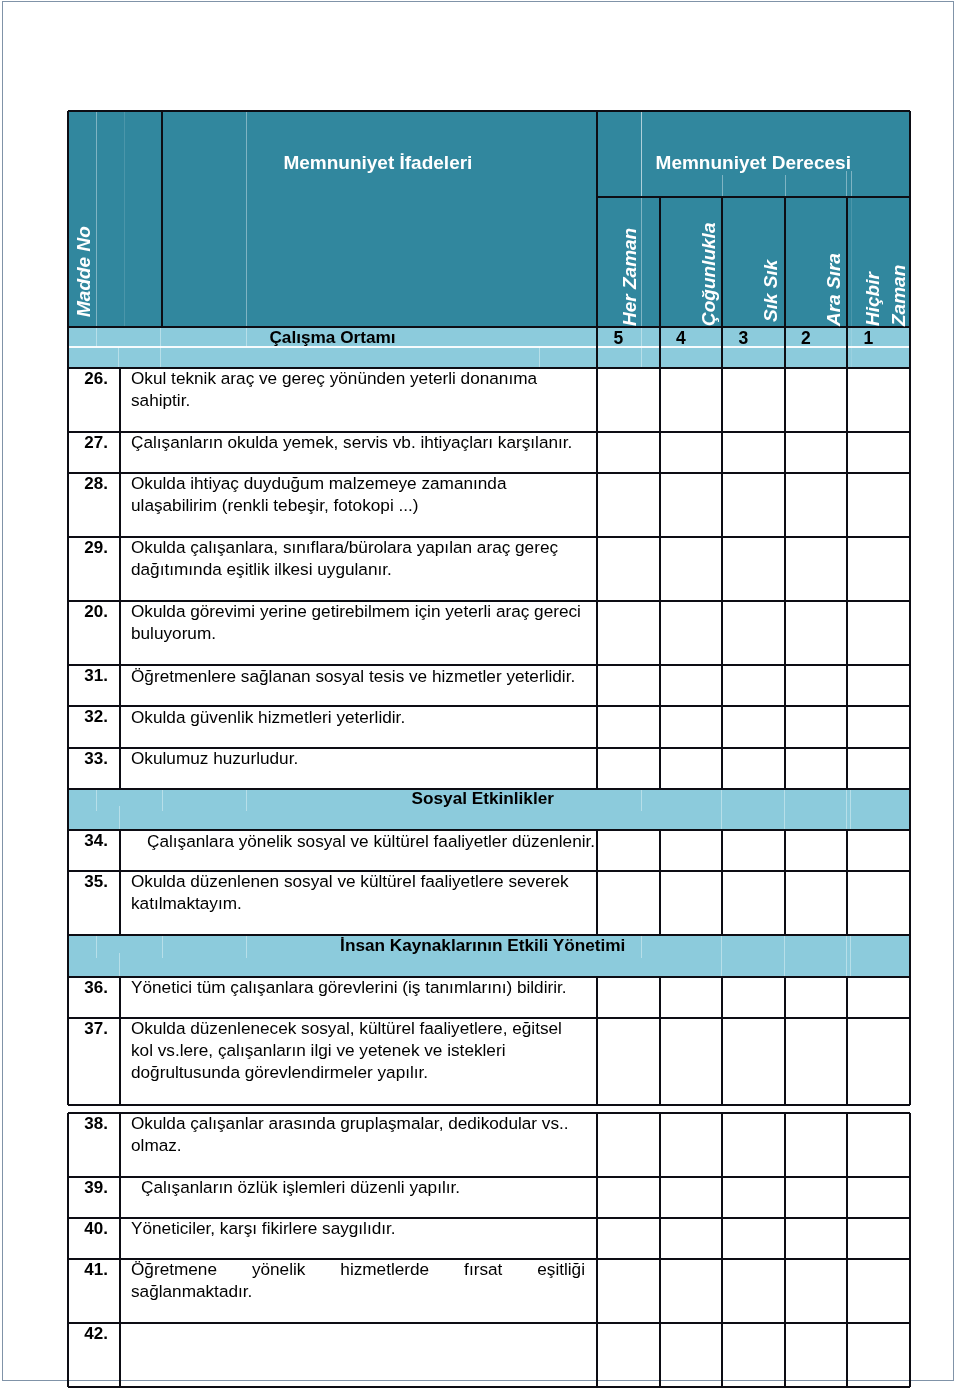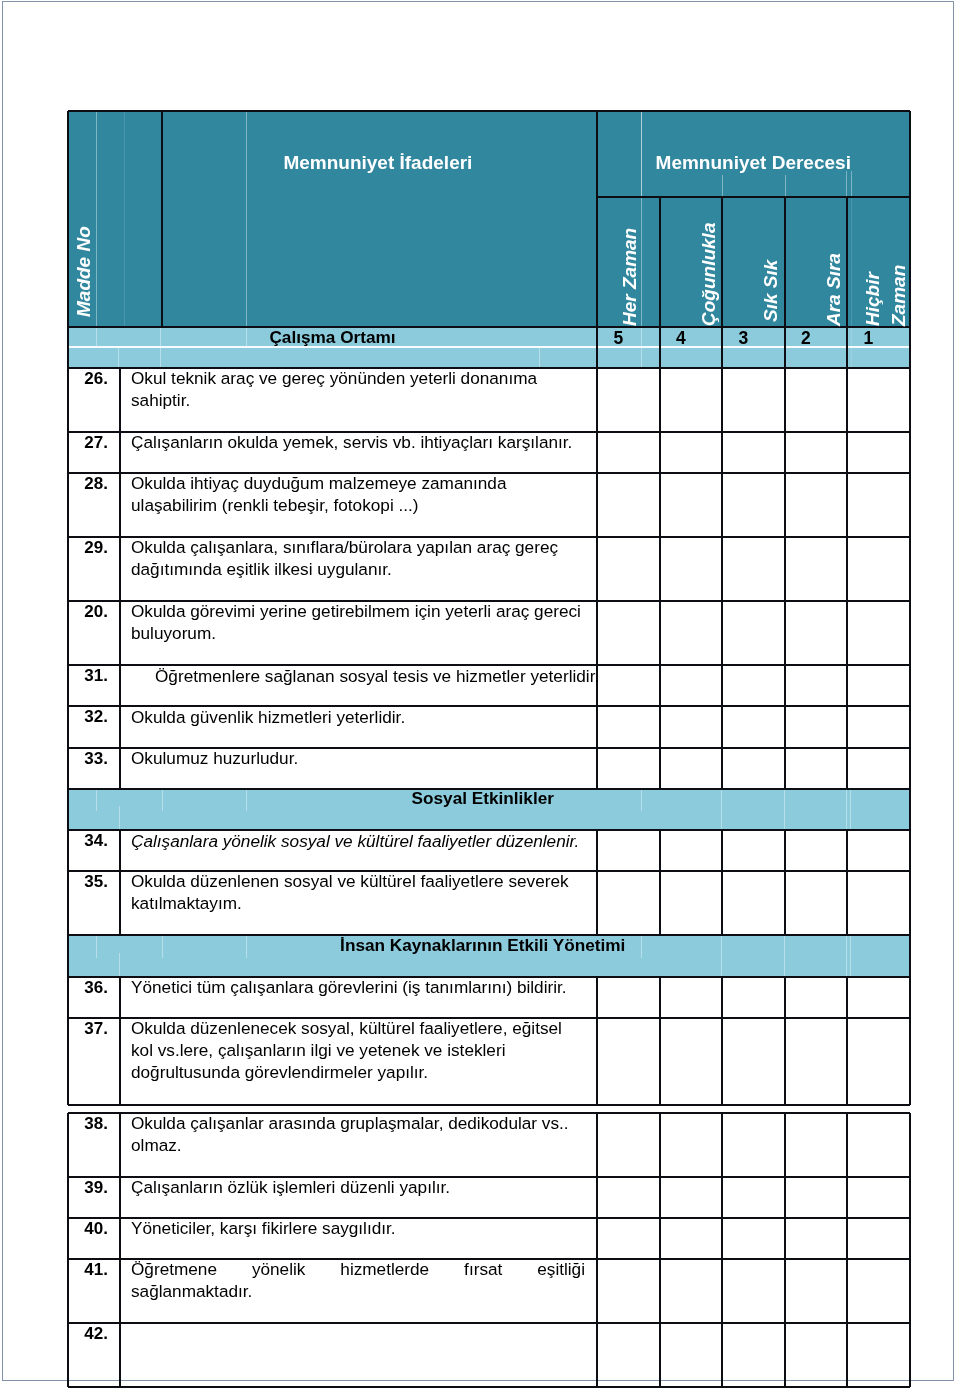--- a/index.html
+++ b/index.html
@@ -184,42 +184,42 @@
 <div class="cell" style="left:785.5px;top:538.1px;width:60.5px;height:62.1px;"></div>
 <div class="cell" style="left:848px;top:538.1px;width:60.5px;height:62.1px;"></div>
 <div class="itemno" style="left:68px;top:602.2px;width:40px;">20.</div>
 <div class="itemtxt" style="left:131px;top:600.4px;width:454px;">Okulda görevimi yerine getirebilmem için yeterli araç gereci buluyorum.</div>
 <div class="cell" style="left:598px;top:602.2px;width:60.5px;height:62.2px;"></div>
 <div class="cell" style="left:660.5px;top:602.2px;width:60.5px;height:62.2px;"></div>
 <div class="cell" style="left:723px;top:602.2px;width:60.5px;height:62.2px;"></div>
 <div class="cell" style="left:785.5px;top:602.2px;width:60.5px;height:62.2px;"></div>
 <div class="cell" style="left:848px;top:602.2px;width:60.5px;height:62.2px;"></div>
 <div class="itemno" style="left:68px;top:666.4px;width:40px;">31.</div>
-<div class="itemtxt" style="left:131px;top:664.6px;width:454px;margin-left:24px;">Öğretmenlere sağlanan sosyal tesis ve hizmetler yeterlidir.</div>
+<div class="itemtxt" style="left:131px;top:664.6px;width:454px;">Öğretmenlere sağlanan sosyal tesis ve hizmetler yeterlidir.</div>
 <div class="cell" style="left:598px;top:666.4px;width:60.5px;height:38.9px;"></div>
 <div class="cell" style="left:660.5px;top:666.4px;width:60.5px;height:38.9px;"></div>
 <div class="cell" style="left:723px;top:666.4px;width:60.5px;height:38.9px;"></div>
 <div class="cell" style="left:785.5px;top:666.4px;width:60.5px;height:38.9px;"></div>
 <div class="cell" style="left:848px;top:666.4px;width:60.5px;height:38.9px;"></div>
 <div class="itemno" style="left:68px;top:707.3px;width:40px;">32.</div>
 <div class="itemtxt" style="left:131px;top:705.5px;width:454px;">Okulda güvenlik hizmetleri yeterlidir.</div>
 <div class="cell" style="left:598px;top:707.3px;width:60.5px;height:39.5px;"></div>
 <div class="cell" style="left:660.5px;top:707.3px;width:60.5px;height:39.5px;"></div>
 <div class="cell" style="left:723px;top:707.3px;width:60.5px;height:39.5px;"></div>
 <div class="cell" style="left:785.5px;top:707.3px;width:60.5px;height:39.5px;"></div>
 <div class="cell" style="left:848px;top:707.3px;width:60.5px;height:39.5px;"></div>
 <div class="itemno" style="left:68px;top:748.8px;width:40px;">33.</div>
 <div class="itemtxt" style="left:131px;top:747px;width:454px;">Okulumuz huzurludur.</div>
 <div class="cell" style="left:598px;top:748.8px;width:60.5px;height:39px;"></div>
 <div class="cell" style="left:660.5px;top:748.8px;width:60.5px;height:39px;"></div>
 <div class="cell" style="left:723px;top:748.8px;width:60.5px;height:39px;"></div>
 <div class="cell" style="left:785.5px;top:748.8px;width:60.5px;height:39px;"></div>
 <div class="cell" style="left:848px;top:748.8px;width:60.5px;height:39px;"></div>
 <div class="itemno" style="left:68px;top:831.3px;width:40px;">34.</div>
-<div class="itemtxt" style="left:131px;top:829.5px;width:454px;font-style:italic;">Çalışanlara yönelik sosyal ve kültürel faaliyetler düzenlenir.</div>
+<div class="itemtxt" style="left:147px;top:829.5px;width:454px;">Çalışanlara yönelik sosyal ve kültürel faaliyetler düzenlenir.</div>
 <div class="cell" style="left:598px;top:831.3px;width:60.5px;height:38.9px;"></div>
 <div class="cell" style="left:660.5px;top:831.3px;width:60.5px;height:38.9px;"></div>
 <div class="cell" style="left:723px;top:831.3px;width:60.5px;height:38.9px;"></div>
 <div class="cell" style="left:785.5px;top:831.3px;width:60.5px;height:38.9px;"></div>
 <div class="cell" style="left:848px;top:831.3px;width:60.5px;height:38.9px;"></div>
 <div class="itemno" style="left:68px;top:872.2px;width:40px;">35.</div>
 <div class="itemtxt" style="left:131px;top:870.4px;width:454px;">Okulda düzenlenen sosyal ve kültürel faaliyetlere severek katılmaktayım.</div>
 <div class="cell" style="left:598px;top:872.2px;width:60.5px;height:62.2px;"></div>
 <div class="cell" style="left:660.5px;top:872.2px;width:60.5px;height:62.2px;"></div>
 <div class="cell" style="left:723px;top:872.2px;width:60.5px;height:62.2px;"></div>
@@ -240,21 +240,21 @@
 <div class="cell" style="left:785.5px;top:1018.7px;width:60.5px;height:85px;"></div>
 <div class="cell" style="left:848px;top:1018.7px;width:60.5px;height:85px;"></div>
 <div class="itemno" style="left:68px;top:1113.5px;width:40px;">38.</div>
 <div class="itemtxt" style="left:131px;top:1111.7px;width:454px;">Okulda çalışanlar arasında gruplaşmalar, dedikodular vs.. olmaz.</div>
 <div class="cell" style="left:598px;top:1113.5px;width:60.5px;height:62px;"></div>
 <div class="cell" style="left:660.5px;top:1113.5px;width:60.5px;height:62px;"></div>
 <div class="cell" style="left:723px;top:1113.5px;width:60.5px;height:62px;"></div>
 <div class="cell" style="left:785.5px;top:1113.5px;width:60.5px;height:62px;"></div>
 <div class="cell" style="left:848px;top:1113.5px;width:60.5px;height:62px;"></div>
 <div class="itemno" style="left:68px;top:1177.5px;width:40px;">39.</div>
-<div class="itemtxt" style="left:131px;top:1175.7px;width:454px;">Çalışanların özlük işlemleri düzenli yapılır.</div>
+<div class="itemtxt" style="left:141px;top:1175.7px;width:454px;">Çalışanların özlük işlemleri düzenli yapılır.</div>
 <div class="cell" style="left:598px;top:1177.5px;width:60.5px;height:39.1px;"></div>
 <div class="cell" style="left:660.5px;top:1177.5px;width:60.5px;height:39.1px;"></div>
 <div class="cell" style="left:723px;top:1177.5px;width:60.5px;height:39.1px;"></div>
 <div class="cell" style="left:785.5px;top:1177.5px;width:60.5px;height:39.1px;"></div>
 <div class="cell" style="left:848px;top:1177.5px;width:60.5px;height:39.1px;"></div>
 <div class="itemno" style="left:68px;top:1218.6px;width:40px;">40.</div>
 <div class="itemtxt" style="left:131px;top:1216.8px;width:454px;">Yöneticiler, karşı fikirlere saygılıdır.</div>
 <div class="cell" style="left:598px;top:1218.6px;width:60.5px;height:39.1px;"></div>
 <div class="cell" style="left:660.5px;top:1218.6px;width:60.5px;height:39.1px;"></div>
 <div class="cell" style="left:723px;top:1218.6px;width:60.5px;height:39.1px;"></div>

